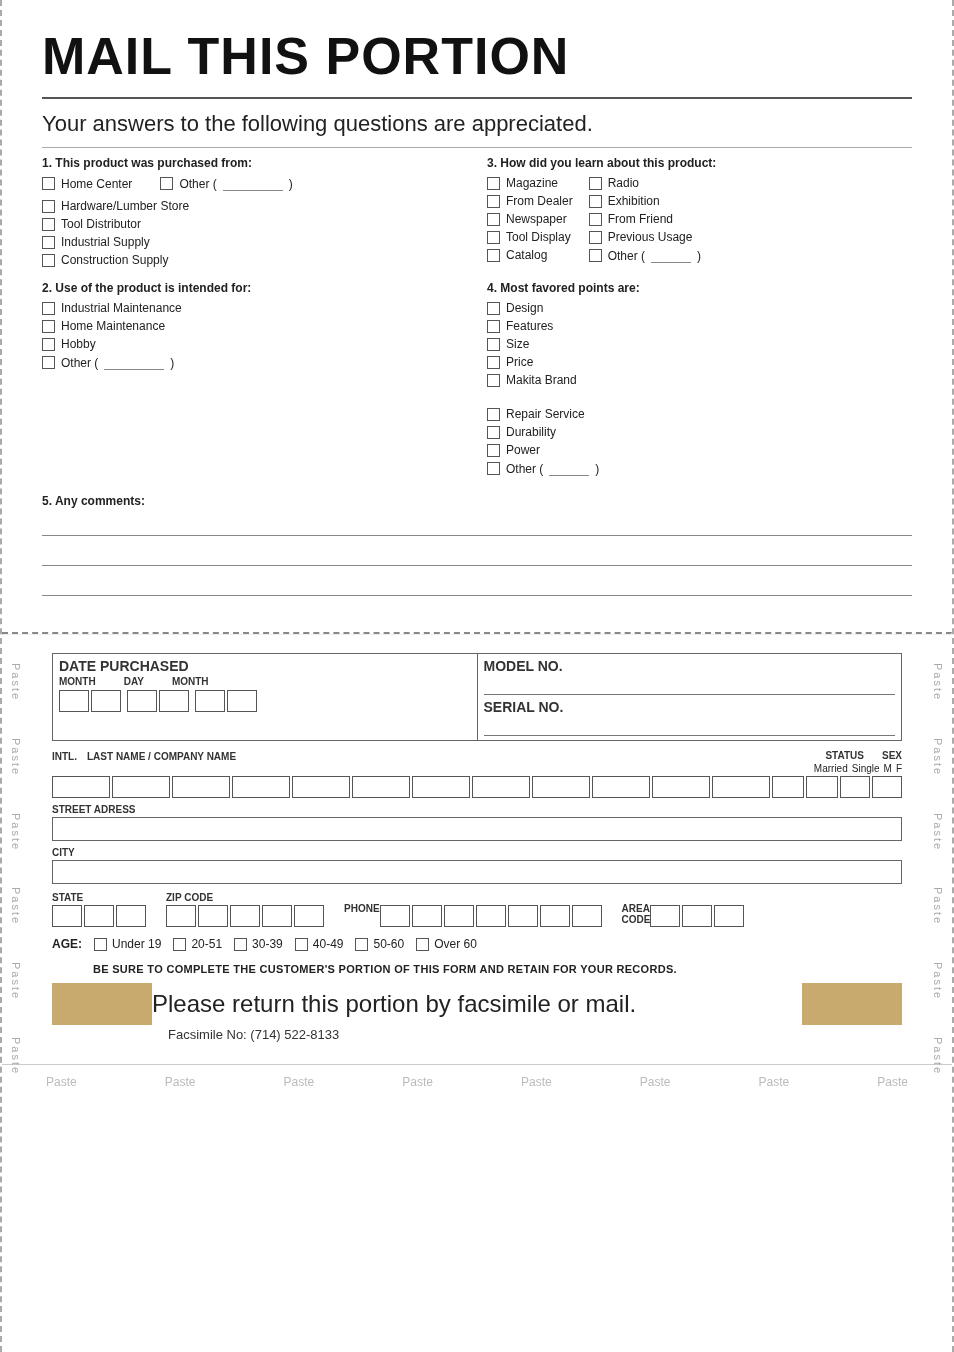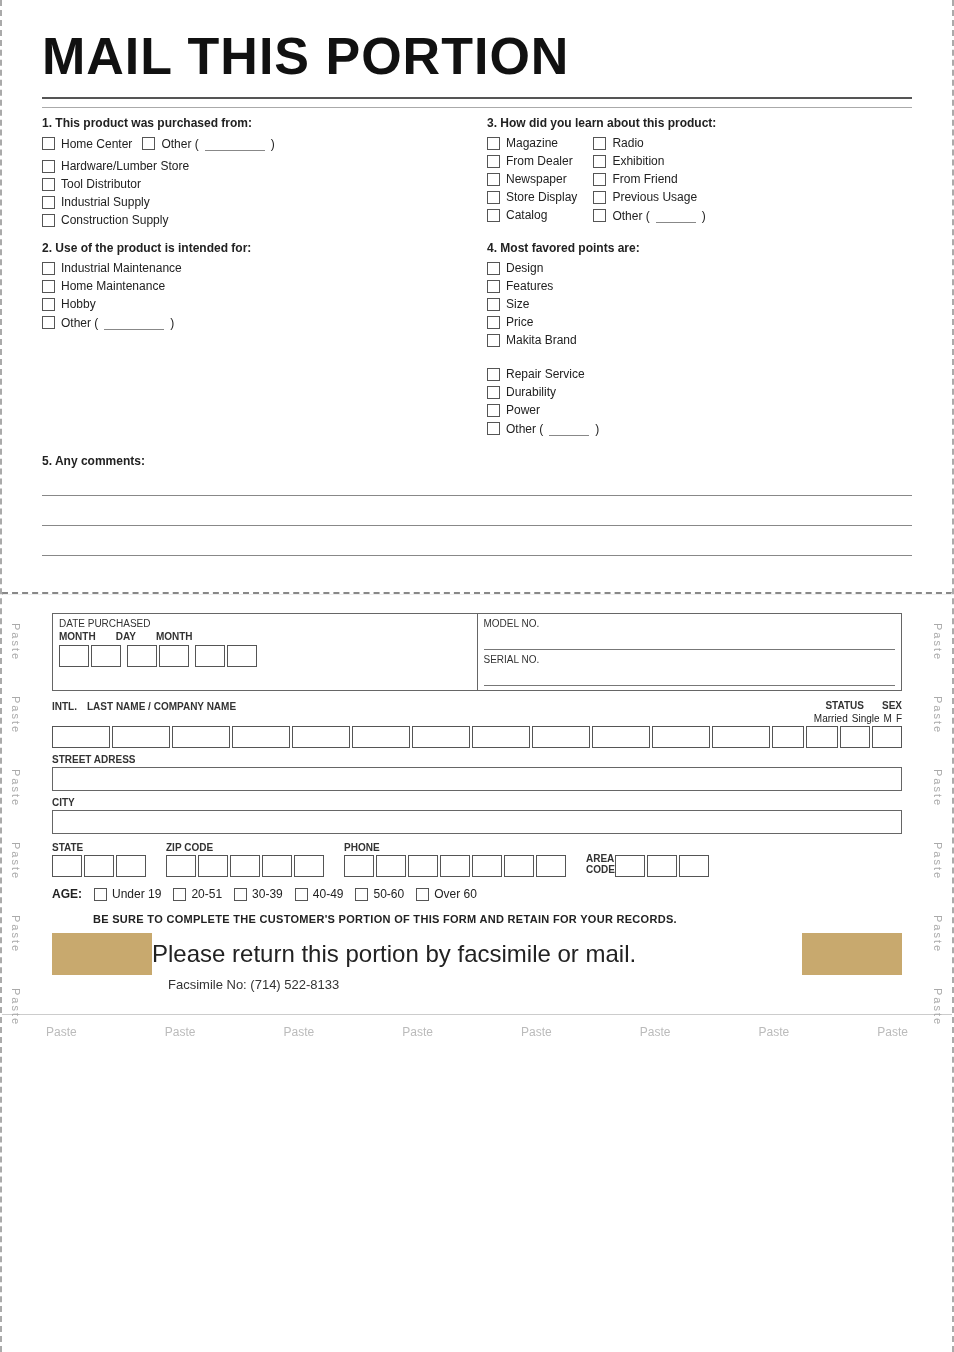--- a/index.html
+++ b/index.html
@@ -80,21 +80,21 @@
     .cb-box {
       width: 13px;
       height: 13px;
       border: 1px solid #555;
       display: inline-block;
       flex-shrink: 0;
     }
     .inline-row {
       display: flex;
       align-items: center;
-      gap: 10px;
+      gap: 28px;
       margin-bottom: 4px;
     }
 
     .section-gap { margin-top: 14px; }
 
     
     .comments-section {
       margin-top: 14px;
     }
     .comments-title {
@@ -183,36 +183,37 @@
       padding: 10px 0 4px 0;
       border-top: 1px solid #ccc;
       margin-top: 10px;
     }
     .paste-label {
       font-size: 12px;
       color: #bbb;
     }
 
     .row-label {
-      font-size: 10px;
-      font-weight: normal;
+      font-size: 14px;
+      font-weight: bold;
       color: #333;
       margin-bottom: 1px;
     }
   </style>
 </head>
 <body>
 
 <div class="outer-wrapper">
 
   <div class="main-content">
     <div class="title-section">
       <div class="title-main">MAIL THIS PORTION</div>
     </div>
     <hr class="divider-bold">
+    <div class="subtitle">Your answers to the following questions are appreciated.</div>
     <hr class="divider-thin">
 
     <div class="questions-grid">
 
       <div class="questions-col">
 
         <div class="question-title">1. This product was purchased from:</div>
 
         <div class="inline-row">
           <div class="checkbox-item">
@@ -279,21 +280,21 @@
             <div class="checkbox-item">
               <span class="cb-box"></span>
               <span>From Dealer</span>
             </div>
             <div class="checkbox-item">
               <span class="cb-box"></span>
               <span>Newspaper</span>
             </div>
             <div class="checkbox-item">
               <span class="cb-box"></span>
-              <span>Store Display</span>
+              <span>Tool Display</span>
             </div>
             <div class="checkbox-item">
               <span class="cb-box"></span>
               <span>Catalog</span>
             </div>
           </div>
           <div>
             <div class="checkbox-item">
               <span class="cb-box"></span>
               <span>Radio</span>
@@ -400,21 +401,21 @@
       <span style="writing-mode:vertical-rl;font-size:11px;color:#aaa;letter-spacing:2px;">Paste</span>
       <span style="writing-mode:vertical-rl;font-size:11px;color:#aaa;letter-spacing:2px;">Paste</span>
     </div>
 
     <div style="margin:0 40px;padding:8px 10px;">
 
       <div style="display:flex;gap:0;border:1px solid #666;">
 
         <div style="flex:1;border-right:1px solid #666;padding:4px 6px;">
           <div class="row-label">DATE PURCHASED</div>
-          <div style="display:flex;gap:20px;margin-top:2px;">
+          <div style="display:flex;gap:28px;margin-top:2px;">
             <span class="small-label">MONTH</span>
             <span class="small-label">DAY</span>
             <span class="small-label">MONTH</span>
           </div>
           <div style="display:flex;gap:6px;margin-top:3px;">
             <div style="display:flex;gap:2px;">
               <div class="input-cell" style="width:26px;"></div>
               <div class="input-cell" style="width:26px;"></div>
             </div>
             <div style="display:flex;gap:2px;">
@@ -506,21 +507,21 @@
           <div style="display:flex;flex-direction:column;">
             <span class="small-label">ZIP CODE</span>
             <div style="display:flex;gap:2px;margin-top:2px;">
               <div class="input-cell" style="width:24px;"></div>
               <div class="input-cell" style="width:24px;"></div>
               <div class="input-cell" style="width:24px;"></div>
               <div class="input-cell" style="width:24px;"></div>
               <div class="input-cell" style="width:24px;"></div>
             </div>
           </div>
-          <div style="display:flex;flex-direction:column;">
+          <div style="display:flex;">
             <span class="small-label">PHONE</span>
             <div style="display:flex;gap:2px;margin-top:2px;">
               <div class="input-cell" style="width:24px;"></div>
               <div class="input-cell" style="width:24px;"></div>
               <div class="input-cell" style="width:24px;"></div>
               <div class="input-cell" style="width:24px;"></div>
               <div class="input-cell" style="width:24px;"></div>
               <div class="input-cell" style="width:24px;"></div>
               <div class="input-cell" style="width:24px;"></div>
             </div>

